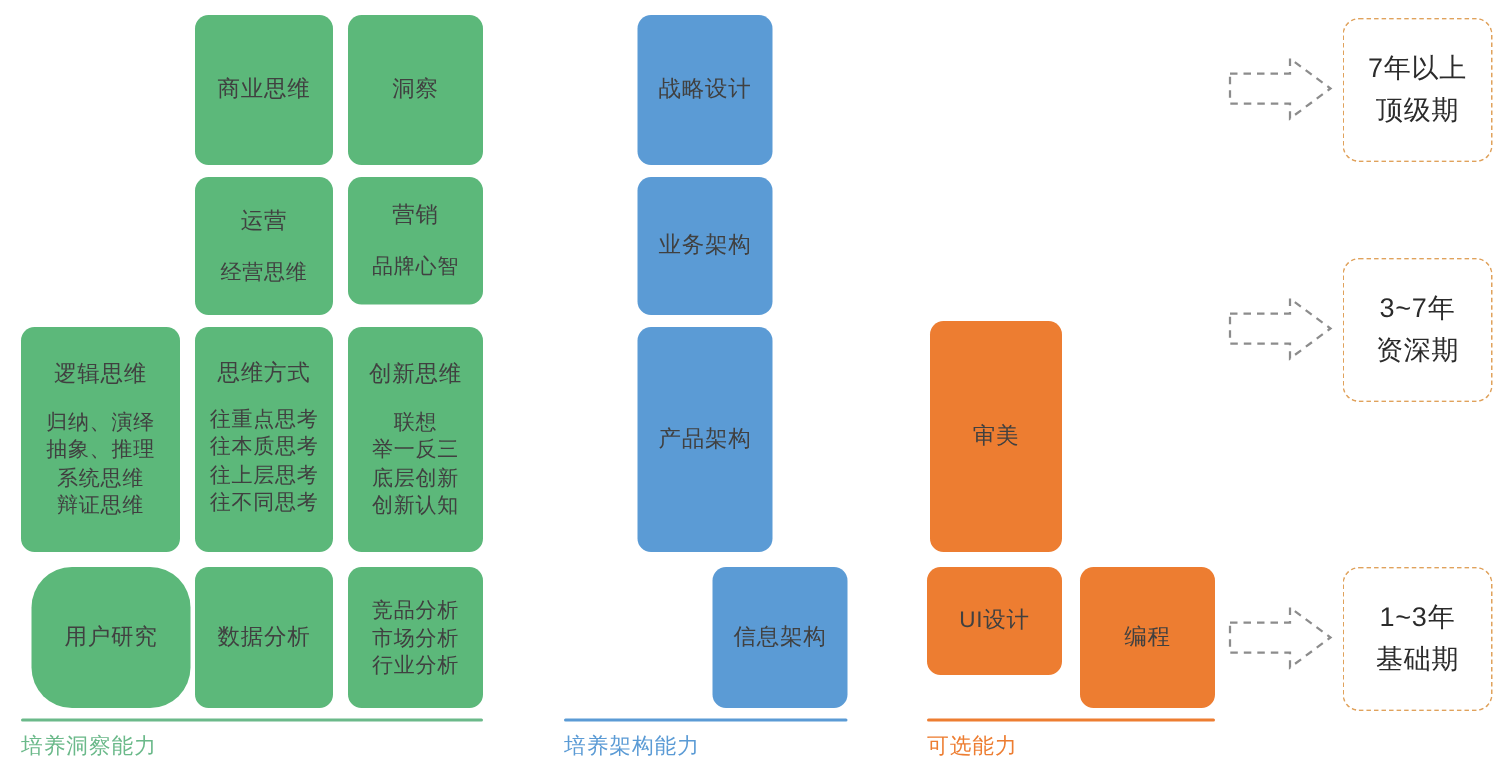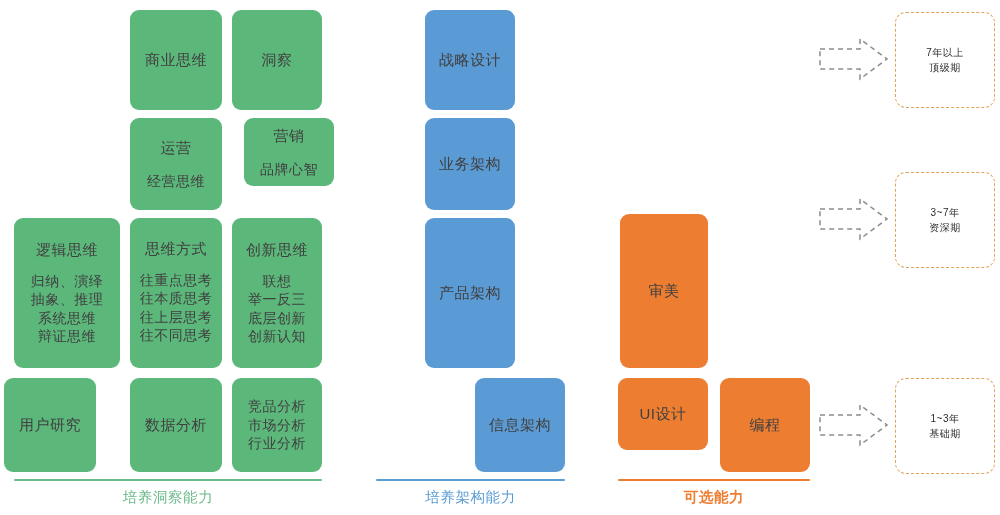--- a/index.html
+++ b/index.html
@@ -58,40 +58,39 @@
     height: 1.6px;
     border-radius: 1px;
   }
   .rule.green-r  { background: #6bb98a; }
   .rule.blue-r   { background: #5b9bd5; }
   .rule.orange-r { background: #ed7d31; }
 
   .caption {
     position: absolute;
     font-size: 14.5px;
-    text-align: center;
     white-space: nowrap;
     letter-spacing: 0.6px;
   }
   .caption.green-c  { color: #6bb98a; }
   .caption.blue-c   { color: #5b9bd5; }
-  .caption.orange-c { color: #ed7d31; font-weight: bold; }
+  .caption.orange-c { color: #ed7d31; }
 
   
   .stage {
     position: absolute;
     box-sizing: border-box;
     border: 1.7px dashed #e0a25c;
     border-radius: 11px;
     display: flex;
     flex-direction: column;
     align-items: center;
     justify-content: center;
     color: #2b2b2b;
-    font-size: 10px;
+    font-size: 18px;
     line-height: 1.55;
     text-align: left;
     letter-spacing: 0.5px;
     background: #ffffff;
   }
 
   
   .arrow {
     position: absolute;
   }
@@ -109,21 +108,21 @@
   <div class="card green" style="left:232px; top:10px; width:90px; height:100px;">
     <span class="ttl">洞察</span>
   </div>
 
   <div class="card green" style="left:130px; top:118px; width:92px; height:92px;">
     <span class="ttl">运营</span>
     <span class="gap-md"></span>
     <span class="sub">经营思维</span>
   </div>
 
-  <div class="card green" style="left:244px; top:118px; width:90px; height:68px;">
+  <div class="card green" style="left:232px; top:118px; width:90px; height:85px;">
     <span class="ttl">营销</span>
     <span class="gap-md"></span>
     <span class="sub">品牌心智</span>
   </div>
 
   <div class="card green" style="left:14px; top:218px; width:106px; height:150px;">
     <span class="ttl">逻辑思维</span>
     <span class="gap-sm"></span>
     <span class="sub">归纳、演绎
 抽象、推理
@@ -142,21 +141,21 @@
 
   <div class="card green" style="left:232px; top:218px; width:90px; height:150px;">
     <span class="ttl">创新思维</span>
     <span class="gap-sm"></span>
     <span class="sub">联想
 举一反三
 底层创新
 创新认知</span>
   </div>
 
-  <div class="card green" style="left:4px; top:378px; width:92px; height:94px;">
+  <div class="card green" style="left:21px; top:378px; width:106px; height:94px;border-radius:27px;">
     <span class="ttl">用户研究</span>
   </div>
 
   <div class="card green" style="left:130px; top:378px; width:92px; height:94px;">
     <span class="ttl">数据分析</span>
   </div>
 
   <div class="card green" style="left:232px; top:378px; width:90px; height:94px;">
     <span class="sub">竞品分析
 市场分析

